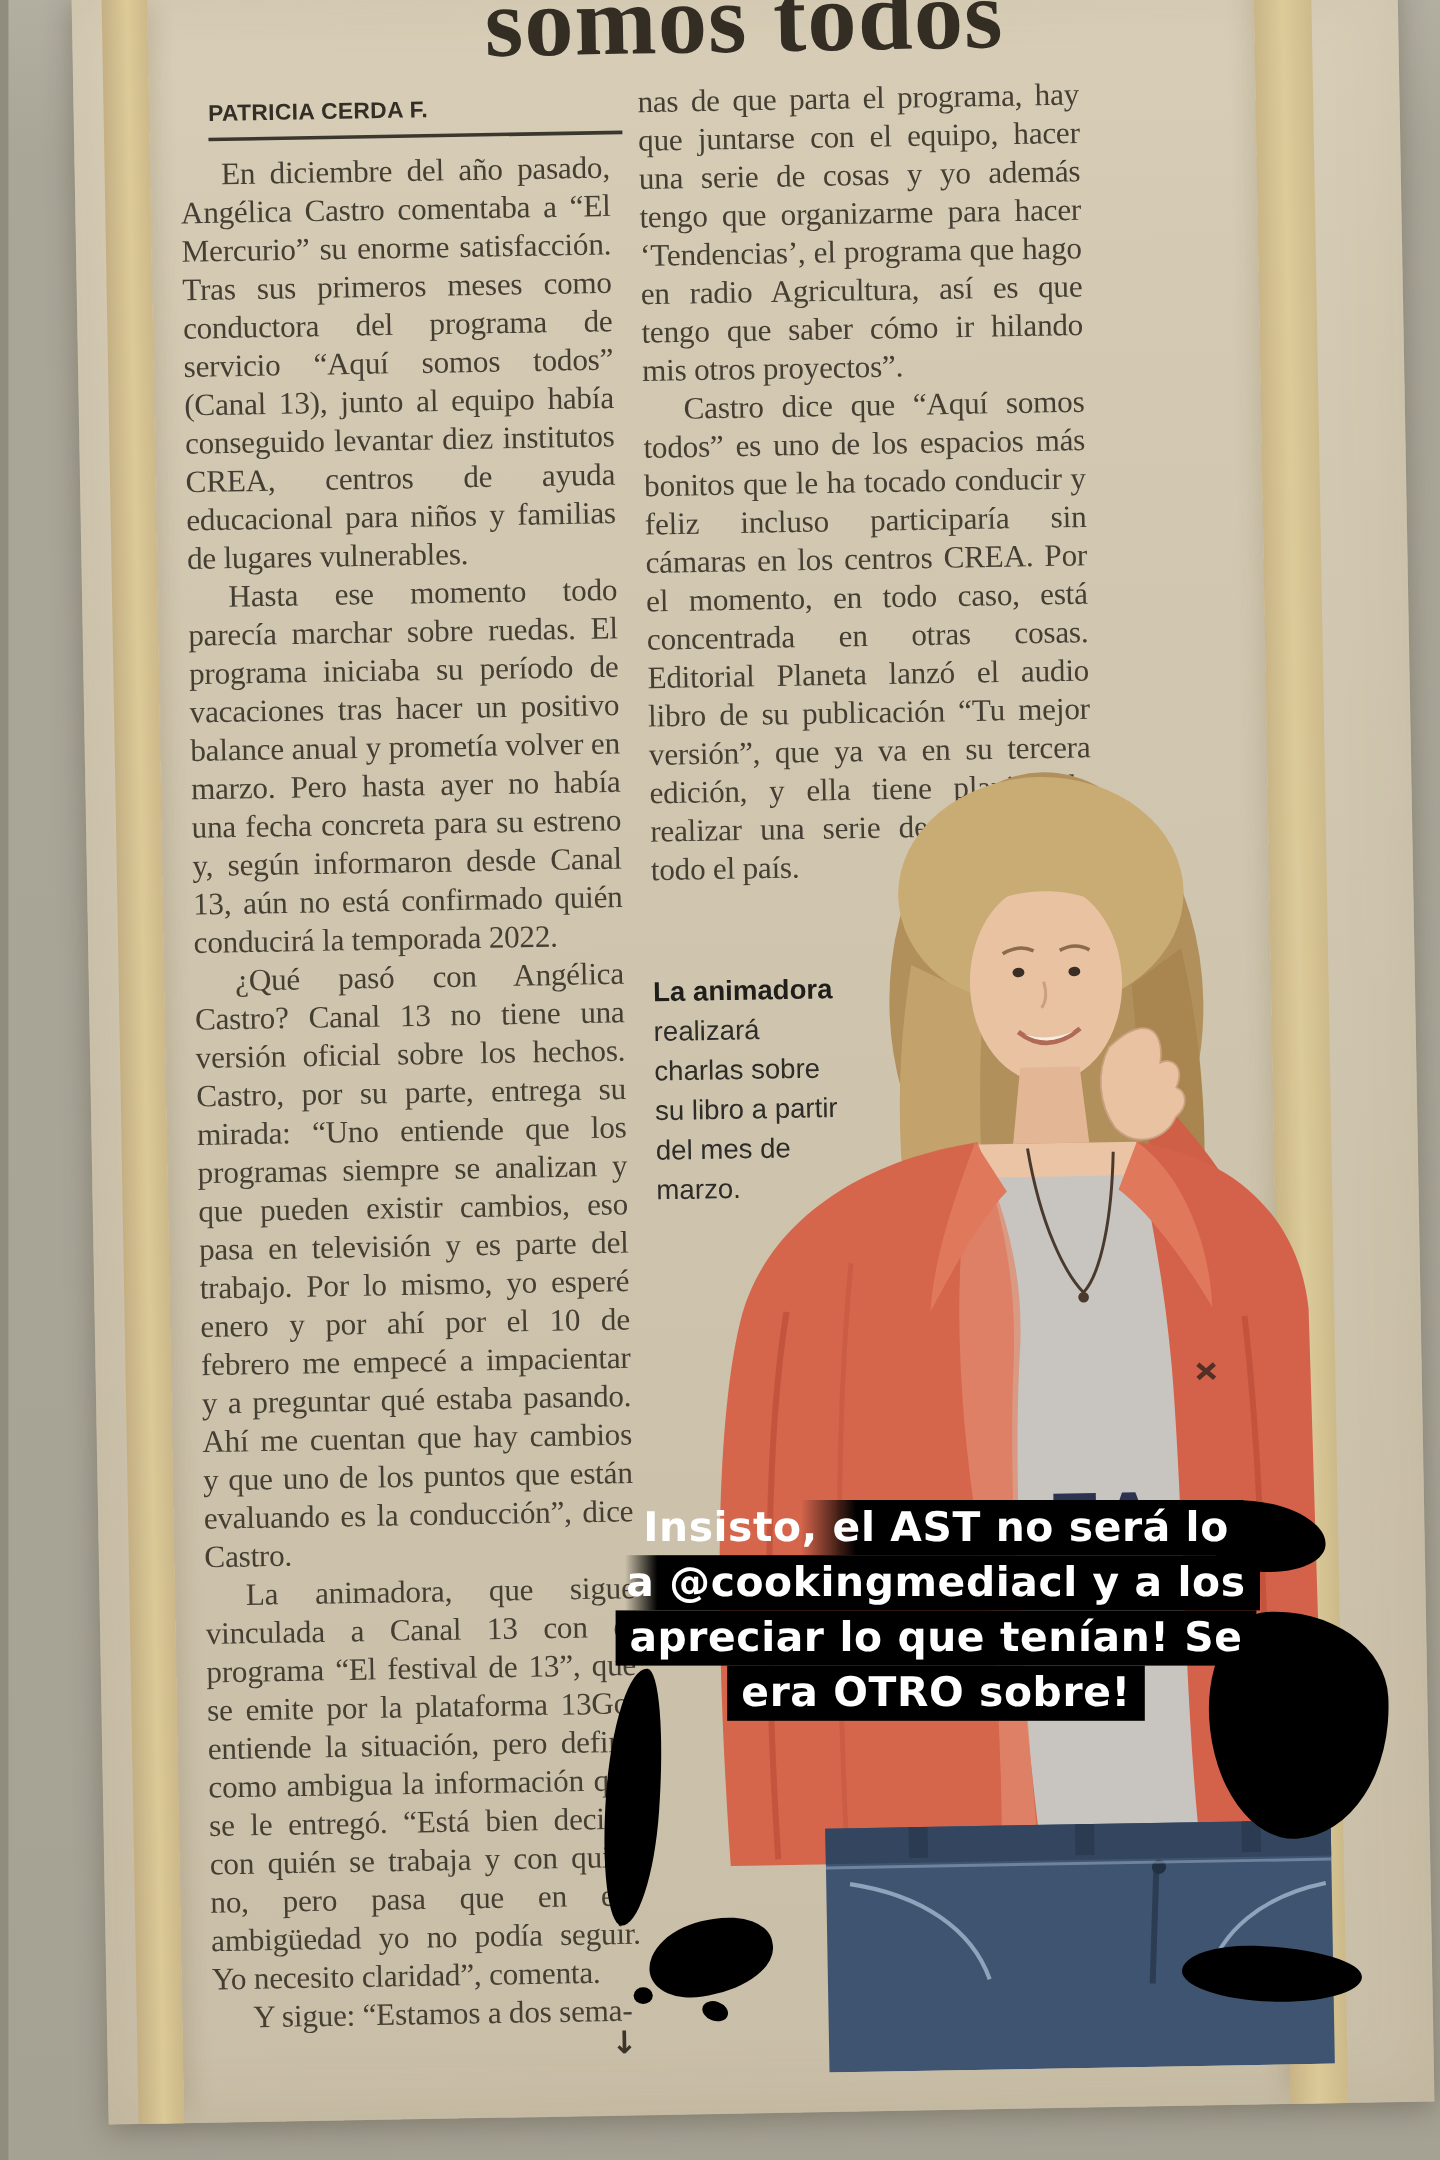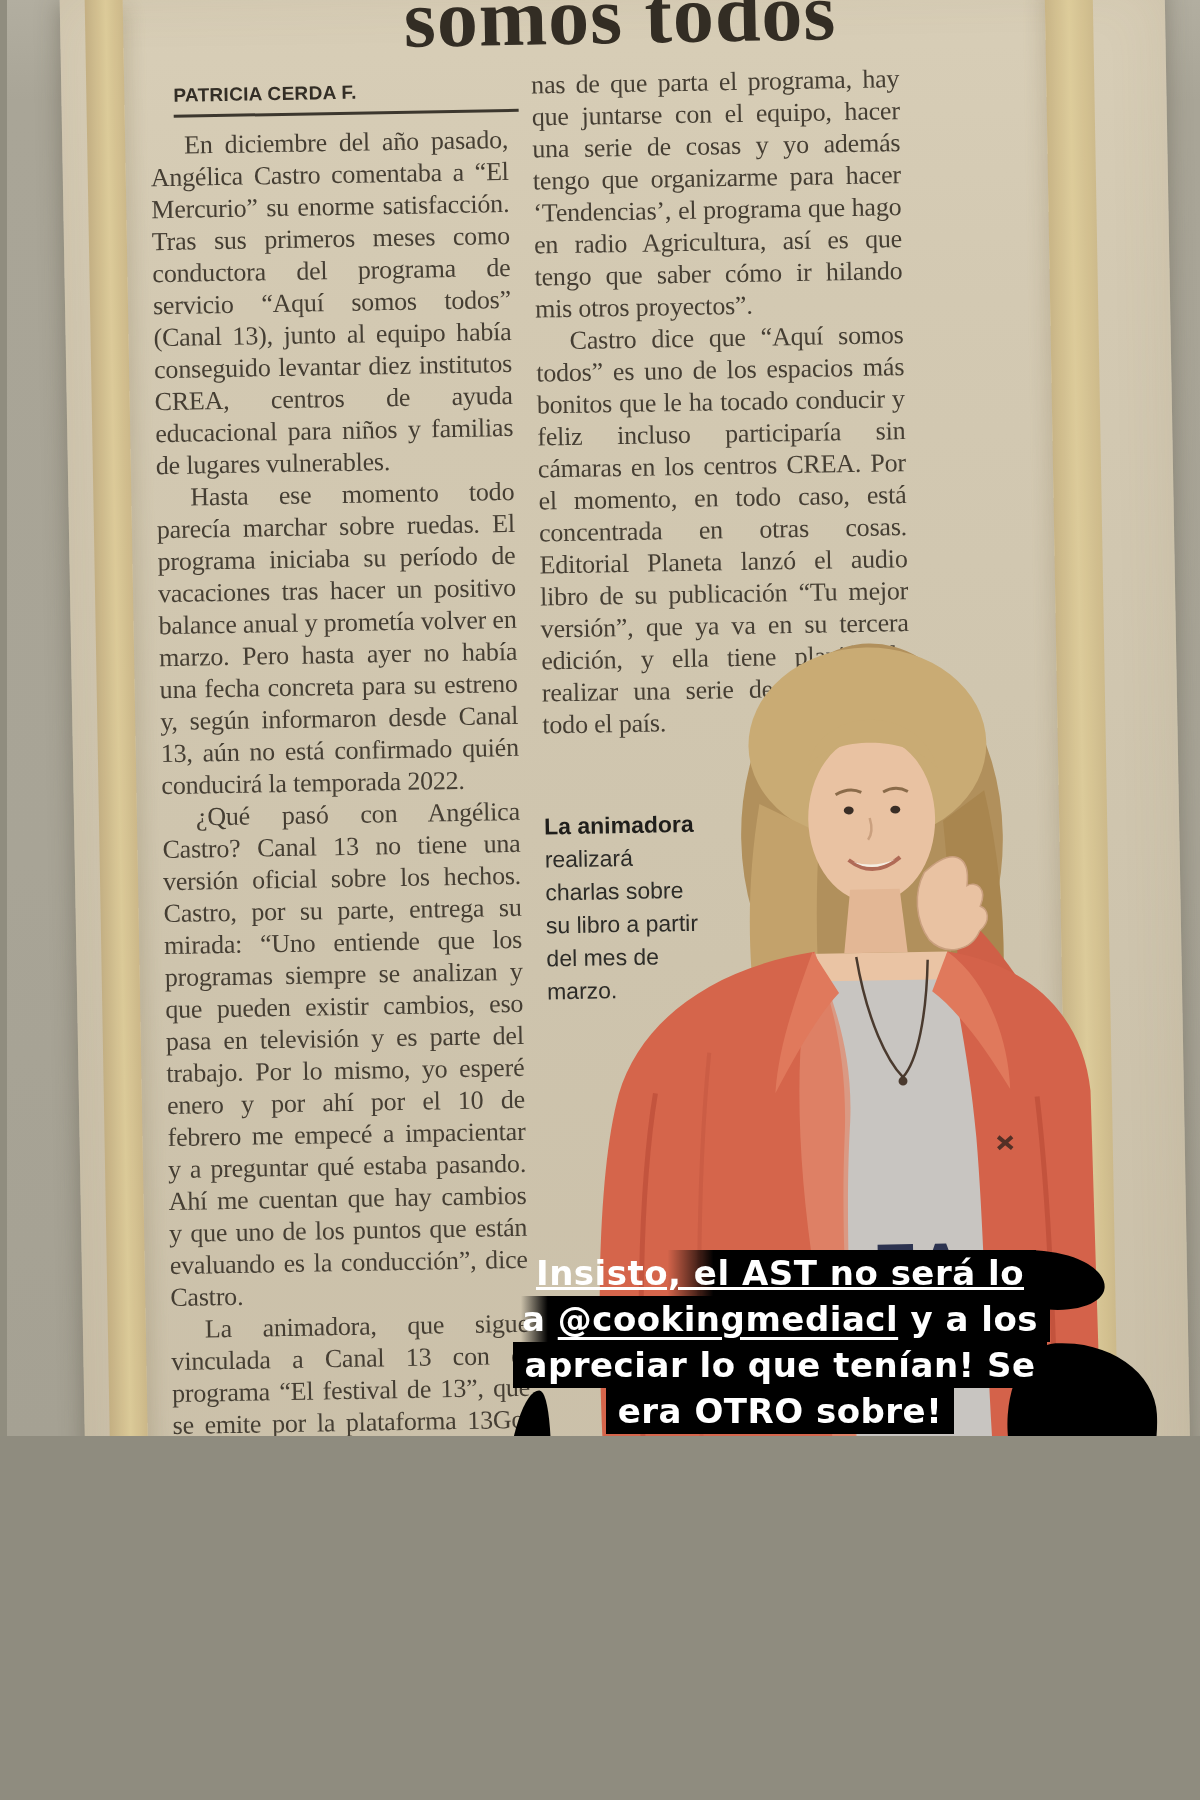--- a/index.html
+++ b/index.html
@@ -1,17 +1,17 @@
 <!DOCTYPE html>
 <html><head>
 <meta charset="utf-8">
 <style>
   html,body{margin:0;padding:0;background:#8f8c7f;}
   .stage{
-    position:relative;width:1200px;height:1436px;overflow:hidden;
+    position:relative;width:1200px;height:1800px;overflow:hidden;
     background:linear-gradient(180deg,#b2aea0 0%,#a9a597 7%,#a8a496 60%,#a5a193 100%);
     font-family:"Liberation Serif",serif;
   }
   .stage-edge{position:absolute;left:0;top:0;width:7px;height:100%;background:#908d7f;}
   
   .paper{
     position:absolute;left:75px;top:-14px;width:1105px;height:1775px;
     background:linear-gradient(180deg,#d8ceb7 0%,#d3c9b2 18%,#cec4ad 55%,#c9bea7 100%);
     transform:rotate(-1deg);
     box-shadow:0 6px 24px rgba(60,55,40,.35), inset 0 0 60px rgba(120,105,75,.12);
@@ -52,23 +52,23 @@
   .b2{left:1008px;top:1342px;width:150px;height:190px;border-radius:35% 65% 55% 45%/45% 40% 60% 55%;transform:rotate(-3deg);}
   .b3{left:505px;top:1390px;width:45px;height:215px;border-radius:60% 40% 55% 45%/50% 55% 45% 50%;transform:rotate(4deg);}
   .b4{left:540px;top:1600px;width:105px;height:62px;border-radius:55% 45% 60% 40%/60% 45% 55% 45%;transform:rotate(-10deg);}
   .b5{left:528px;top:1656px;width:16px;height:14px;border-radius:50%;}
   .b6{left:585px;top:1668px;width:22px;height:16px;border-radius:50%;transform:rotate(20deg);}
   .b7{left:985px;top:1622px;width:150px;height:46px;border-radius:40% 60% 50% 50%/50% 50% 50% 50%;transform:rotate(2deg);}
   .overlay{position:absolute;left:498px;top:1250px;width:564px;text-align:center;z-index:5;}
   .ov-line{height:46px;white-space:nowrap;}
   .ov-bg{display:inline-block;background:#000;color:#fff;padding:3px 12px;
     font:700 34px/40px "DejaVu Sans",sans-serif;letter-spacing:.5px;}
-  .ov-line:nth-child(1) .ov-bg{background:linear-gradient(90deg,rgba(0,0,0,0) 0%,rgba(0,0,0,0) 28%,#000 37%);text-decoration:underline;}
+  .ov-line:nth-child(1) .ov-bg{background:linear-gradient(90deg,rgba(0,0,0,0) 0%,rgba(0,0,0,0) 28%,#000 37%);}
   .ov-line:nth-child(2) .ov-bg{background:linear-gradient(90deg,rgba(0,0,0,0) 0%,rgba(0,0,0,0) 2%,#000 7%);}
-  .ov-mention{text-decoration:underline;text-decoration-thickness:3px;text-underline-offset:6px;margin-top:48px;}
+  .ov-mention{text-decoration-thickness:3px;text-underline-offset:6px;margin-top:48px;}
 </style>
 </head>
 <body>
 
 <div class="stage">
   <div class="stage-edge"></div>
 
   <div class="paper">
     <div class="fold fold-left"></div>
     <div class="fold fold-right"></div>

